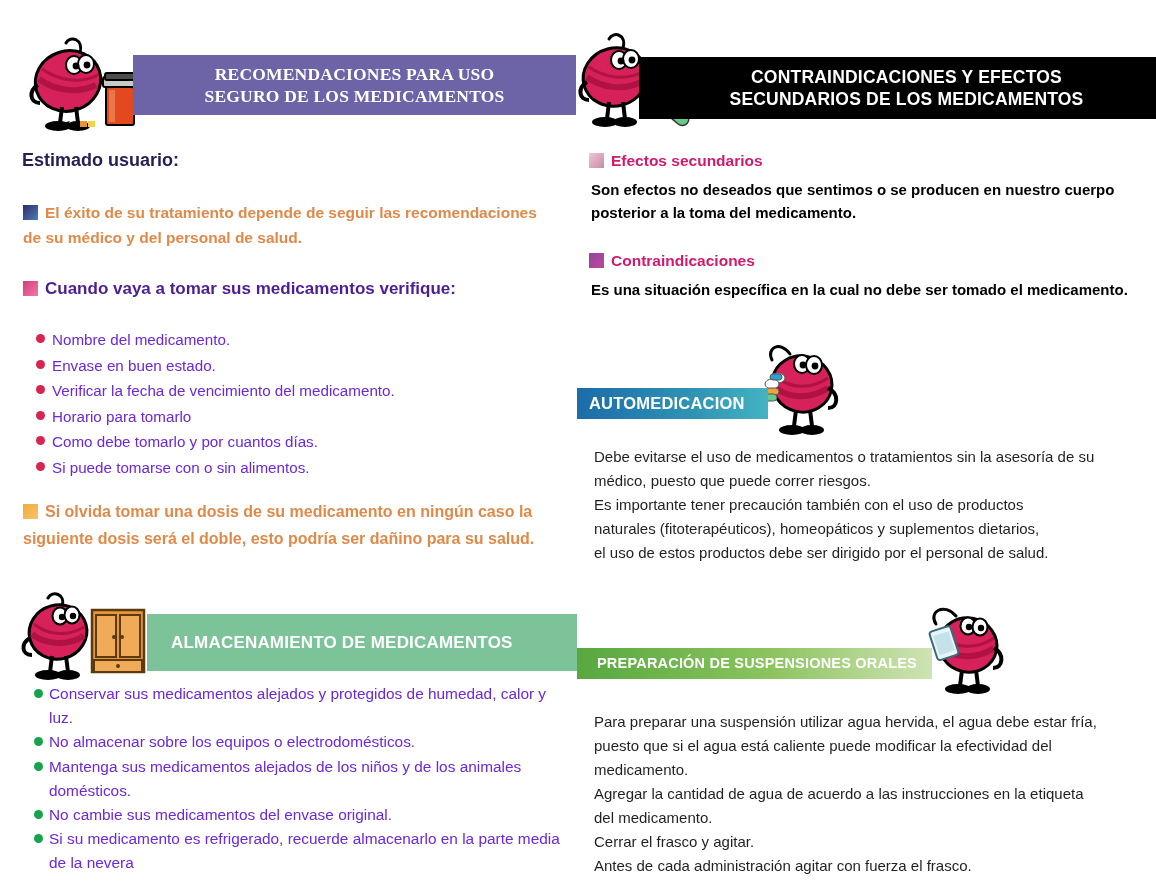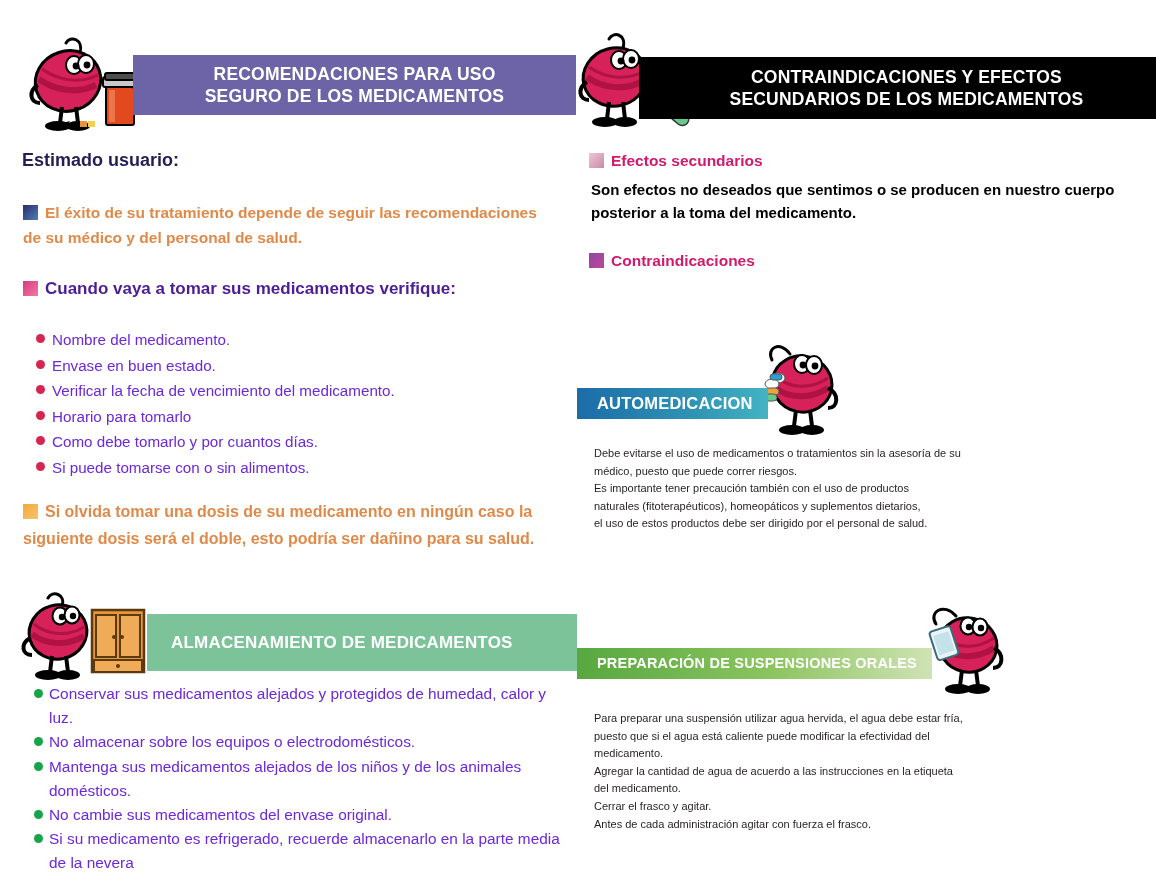--- a/index.html
+++ b/index.html
@@ -15,41 +15,42 @@
   .banner{position:absolute;display:flex;align-items:center;}
   .banner .btxt{
     color:#ffffff;font-weight:bold;letter-spacing:.2px;
     line-height:1.28;
   }
 
   
   #banner-recomendaciones{
     left:133px;top:55px;width:443px;height:60px;
     background:#6c64a6;
+    font-family:Liberation Serif, serif;
   }
   #banner-recomendaciones .btxt{
     width:100%;text-align:center;font-size:17.5px;
   }
 
   
   #banner-contraindicaciones{
     left:639px;top:57px;width:517px;height:62px;
     background:#000000;
   }
   #banner-contraindicaciones .btxt{
     width:100%;text-align:center;font-size:17.5px;padding-left:18px;
     box-sizing:border-box;
   }
 
   
   #banner-automedicacion{
     left:577px;top:388px;width:191px;height:31px;
     background:linear-gradient(90deg,#1b6ca8 0%,#2f93b4 60%,#43b3c2 100%);
   }
-  #banner-automedicacion .btxt{font-size:16.5px;padding-left:20px;}
+  #banner-automedicacion .btxt{font-size:16.5px;padding-left:12px;}
 
   
   #banner-almacenamiento{
     left:147px;top:614px;width:430px;height:57px;
     background:#7dc39a;
   }
   #banner-almacenamiento .btxt{font-size:17px;padding-left:24px;}
 
   
   #banner-preparacion{
@@ -96,21 +97,21 @@
   #list-almacenamiento li::before{background:#16a34a;top:7px;}
   #list-almacenamiento li{padding-left:15px;}
 
   .subhead{
     position:absolute;color:#d01a6e;font-weight:bold;font-size:15.5px;
   }
   .bodytext{
     position:absolute;color:#000000;font-weight:bold;font-size:15px;line-height:1.55;
   }
   .plaintext{
-    position:absolute;color:#231f20;font-size:11px;line-height:1.6;
+    position:absolute;color:#231f20;font-size:15px;line-height:1.6;
   }
 
   
   .mascot{position:absolute;}
 </style>
 </head>
 <body>
 
 <div class="page">
 
@@ -215,20 +216,21 @@
   </div>
 
   <div class="subhead" style="left:589px;top:152px;">
     <span class="sqbullet sq-lightpink"></span><span>Efectos secundarios</span>
   </div>
   <div class="bodytext" style="left:591px;top:178px;width:545px;">Son efectos no deseados que sentimos o se producen en nuestro cuerpo posterior a la toma  del  medicamento.</div>
 
   <div class="subhead" style="left:589px;top:252px;">
     <span class="sqbullet sq-purple"></span><span>Contraindicaciones</span>
   </div>
+  <div class="bodytext" style="left:591px;top:278px;width:555px;">Es una situación específica en la cual no debe ser tomado el medicamento.</div>
 
   <svg class="mascot" style="left:750px;top:338px;" width="100" height="98" viewBox="0 0 100 98">
     <g stroke="#000" stroke-width="3" fill="none" stroke-linecap="round">
       <path d="M40 16 C30 2, 16 10, 22 22"></path>
     </g>
     <ellipse cx="52" cy="46" rx="30" ry="28" fill="#d6215a" stroke="#000" stroke-width="3" transform="rotate(12 52 46)"></ellipse>
     <path d="M26 50 C38 60, 60 62, 78 50" stroke="#b01244" stroke-width="6" fill="none"></path>
     <path d="M28 40 C40 50, 60 52, 78 40" stroke="#b01244" stroke-width="3" fill="none"></path>
     <ellipse cx="52" cy="26" rx="8" ry="9" fill="#fff" stroke="#000" stroke-width="2"></ellipse>
     <ellipse cx="64" cy="27" rx="8" ry="9" fill="#fff" stroke="#000" stroke-width="2"></ellipse>

